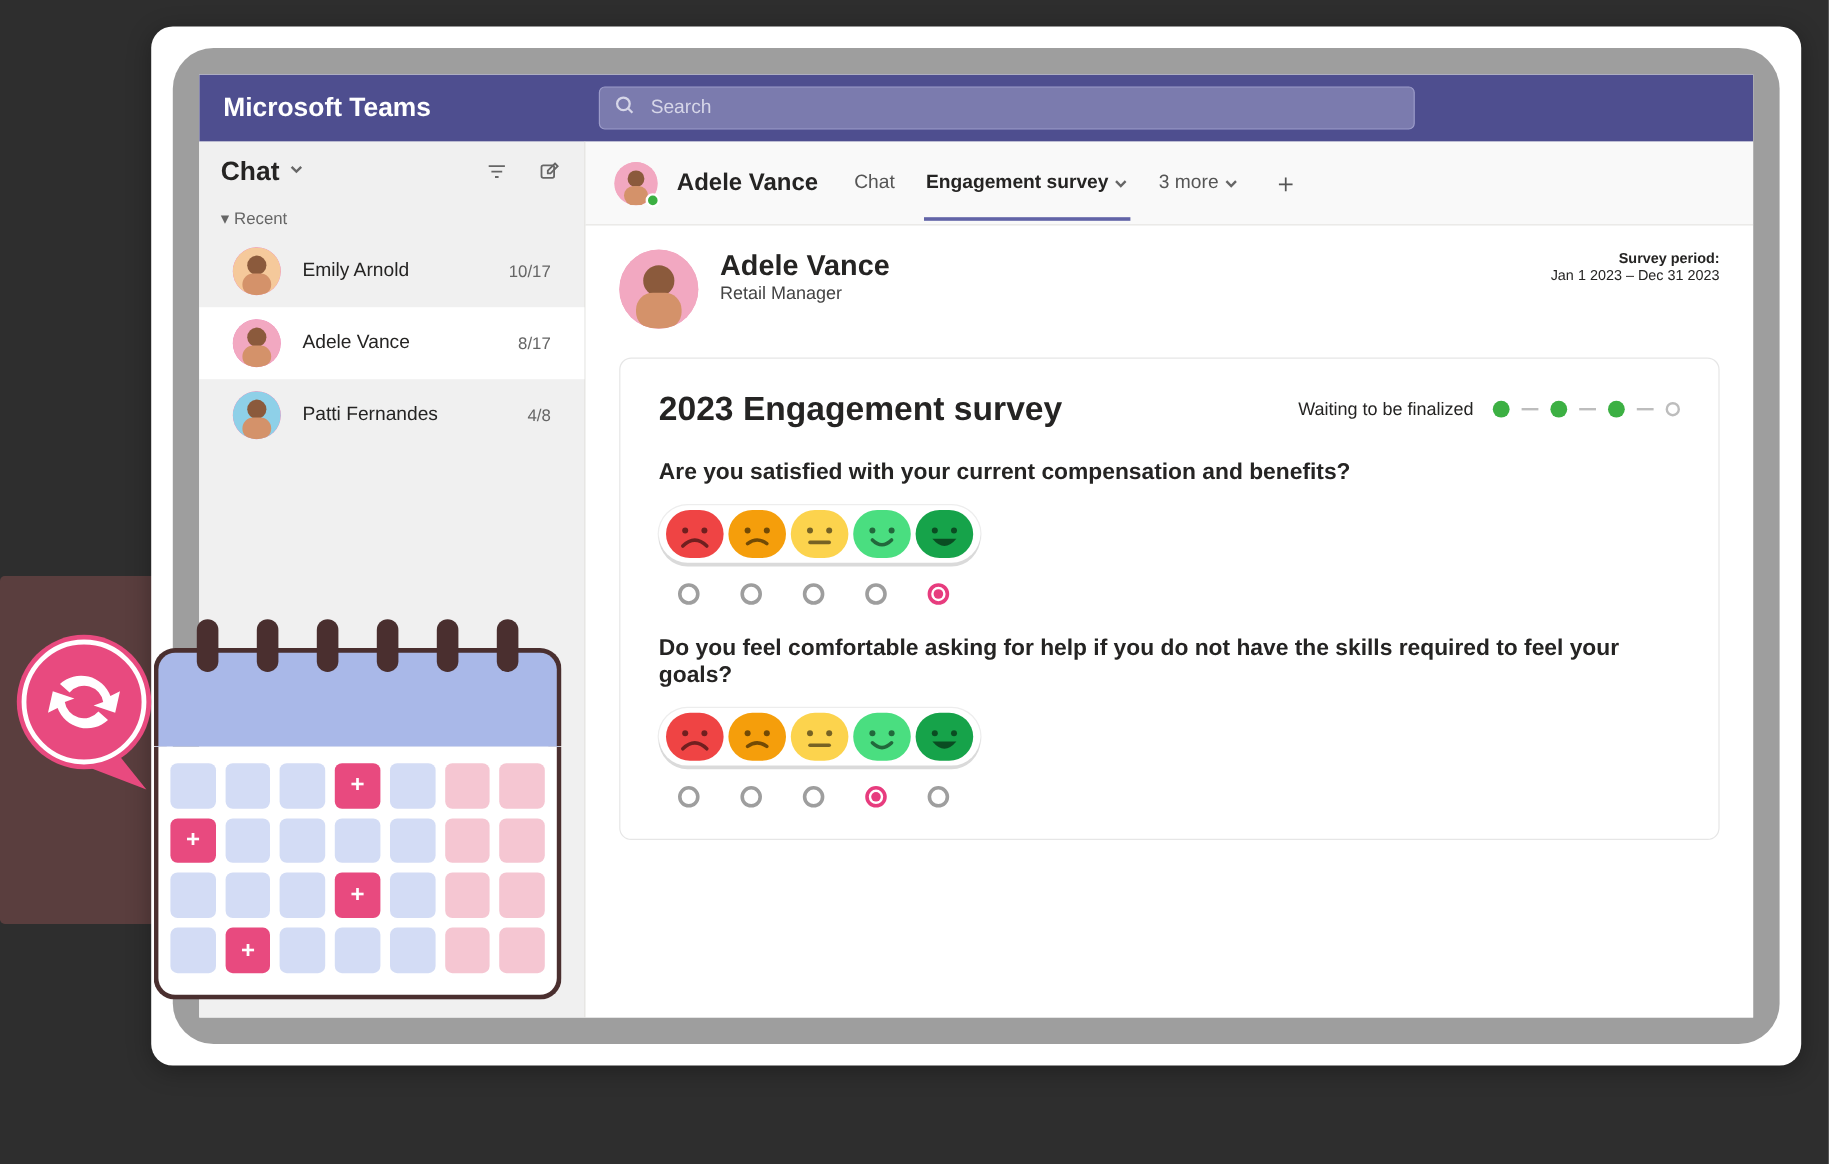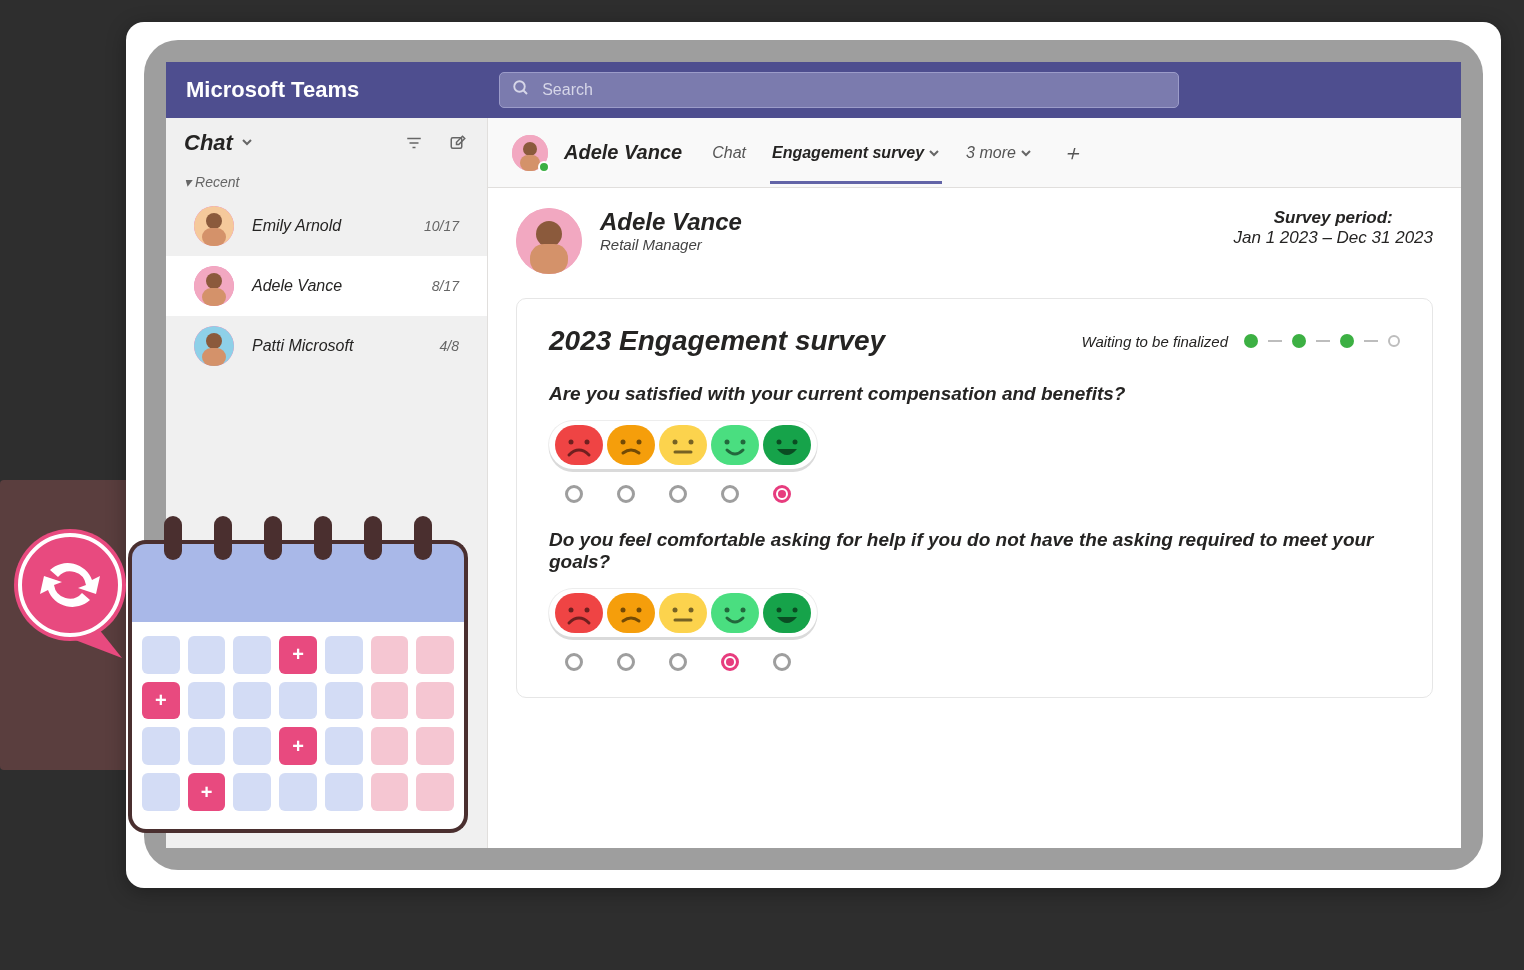--- a/index.html
+++ b/index.html
@@ -23,21 +23,21 @@
   .bezel{width:100%;height:100%;background:#9E9E9E;border-radius:34px;padding:22px;}
   .screen{width:100%;height:100%;background:#fff;overflow:hidden;display:flex;flex-direction:column;}
 
   
   .topbar{background:var(--purple);height:56px;display:flex;align-items:center;padding:0 20px;gap:140px;}
   .app-title{color:#fff;font-weight:700;font-size:22px;}
   .search{flex:1;max-width:680px;height:36px;background:#7B7BAE;border-radius:5px;display:flex;align-items:center;padding:0 12px;color:#E0E0F0;gap:10px;border:1px solid #9C9CC9;}
   .search input{flex:1;background:transparent;border:none;outline:none;color:#fff;font-size:16px;}
   .search input::placeholder{color:#D6D6E8;}
 
-  .body{flex:1;display:flex;min-height:0;font-style:italic;}
+  .body{flex:1;display:flex;min-height:0;}
 
   
   .sidebar{width:322px;background:#F0F0F0;border-right:1px solid var(--border);display:flex;flex-direction:column;}
   .sidebar-head{display:flex;align-items:center;padding:12px 18px;gap:8px;}
   .sidebar-title{font-weight:700;font-size:22px;color:var(--text);}
   .chev{color:#666;}
   .sidebar-head-icons{margin-left:auto;display:flex;gap:22px;color:#666;}
   .icon-btn{width:22px;height:22px;display:flex;align-items:center;justify-content:center;cursor:pointer;}
   .recent{padding:6px 18px;color:#666;font-size:14px;display:flex;align-items:center;gap:4px;}
   .chat-item{display:flex;align-items:center;padding:10px 28px;gap:18px;cursor:pointer;}
@@ -57,21 +57,21 @@
   .tab{font-size:16px;color:#555;padding:22px 2px;cursor:pointer;display:flex;align-items:center;gap:4px;}
   .tab.active{font-weight:700;color:var(--text);border-bottom:3px solid #6264A7;padding-bottom:19px;}
   .add-tab{width:28px;height:28px;display:flex;align-items:center;justify-content:center;color:#555;font-size:22px;cursor:pointer;margin-left:8px;}
 
   .content{flex:1;background:#fff;padding:20px 28px;overflow:auto;}
 
   .profile-row{display:flex;align-items:flex-start;gap:18px;}
   .big-avatar{width:66px;height:66px;border-radius:50%;background:#f2a8c1;overflow:hidden;}
   .profile-name{font-weight:800;font-size:24px;color:var(--text);}
   .profile-role{font-size:15px;color:#444;}
-  .meta{margin-left:auto;text-align:center;font-size:17px;color:var(--text);}
+  .meta{margin-left:auto;text-align:right;font-size:12px;color:var(--text);}
   .meta-label{font-weight:600;}
   .meta-group{margin-bottom:8px;}
 
   .card{border:1px solid #E6E6E6;border-radius:10px;padding:26px 32px;margin-top:24px;}
   .card-head{display:flex;}
   .card-title{font-weight:800;font-size:28px;color:var(--text);}
   .status{margin-left:auto;display:flex;align-items:center;gap:16px;}
   .status-text{font-size:15px;color:var(--text);}
   .dots{display:flex;align-items:center;gap:10px;}
   .dot{width:14px;height:14px;border-radius:50%;}
@@ -187,21 +187,21 @@
     <span class="chat-date">8/17</span>
                 </div>
                 <div class="chat-item">
     <div class="avatar">
       <svg viewBox="0 0 40 40">
                       <circle cx="20" cy="20" r="20" fill="#8ed0e8"></circle>
                       <circle cx="20" cy="15" r="8" fill="#8b5a3c"></circle>
                       <rect x="8" y="22" width="24" height="18" rx="9" fill="#d4926a"></rect>
                     </svg>
     </div>
-    <span class="chat-name">Patti Microsoft</span>
+    <span class="chat-name">Patti Fernandes</span>
     <span class="chat-date">4/8</span>
                 </div>
               </div>
           </div>
 
           <div class="main">
             <div class="main-head">
               <div class="mh-avatar">
                 <svg viewBox="0 0 36 36">
                     <circle cx="18" cy="18" r="18" fill="#f2a8c1"></circle>
@@ -305,21 +305,21 @@
                             <path d="M14 24q10 12 20 0" fill="#0008"></path>
                           </svg>
                         </div>
                       </div><div class="radios">
                         <div class="radio"></div>
                         <div class="radio"></div>
                         <div class="radio"></div>
                         <div class="radio"></div>
                         <div class="radio sel"></div>
                       </div></div>
-                    <div class="question"><div class="q-text">Do you feel comfortable asking for help if you do not have the asking required to meet your goals?</div><div class="faces">
+                    <div class="question"><div class="q-text">Do you feel comfortable asking for help if you do not have the skills required to feel your goals?</div><div class="faces">
                         <div class="face f1">
                           <svg width="48" height="40" viewBox="0 0 48 40">
                             <circle cx="16" cy="17" r="2.5" fill="#0008"></circle>
                             <circle cx="32" cy="17" r="2.5" fill="#0008"></circle>
                             <path d="M14 30q10-10 20 0" fill="none" stroke="#0008" stroke-width="3" stroke-linecap="round"></path>
                           </svg>
                         </div>
                         <div class="face f2">
                           <svg width="48" height="40" viewBox="0 0 48 40">
                             <circle cx="16" cy="17" r="2.5" fill="#0008"></circle>

